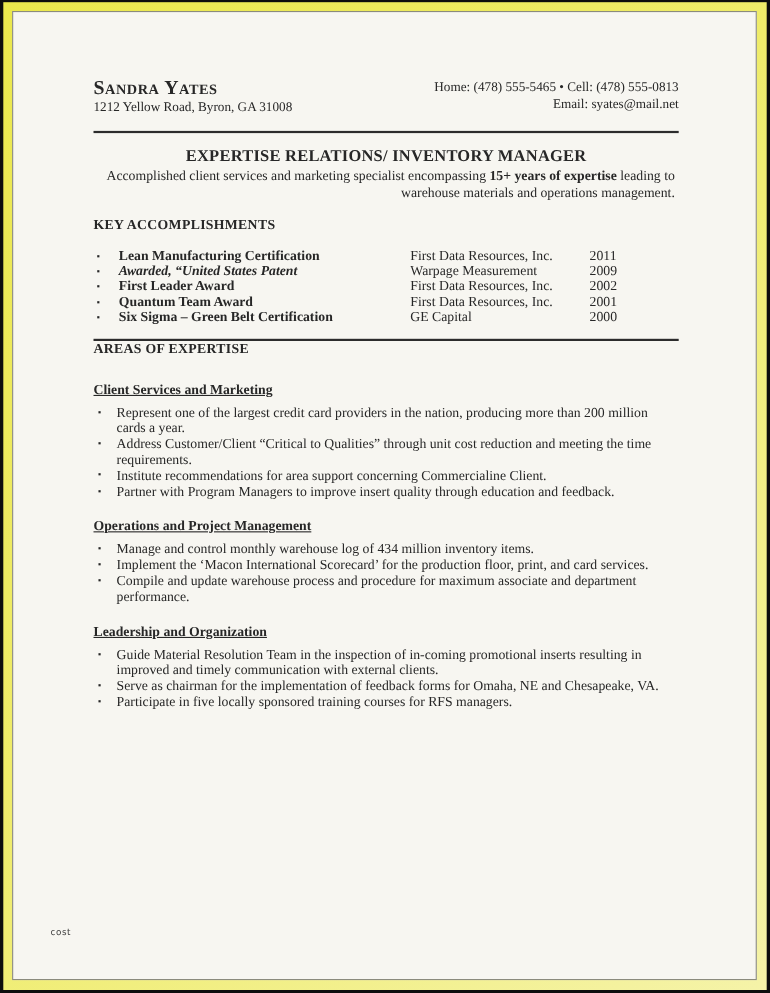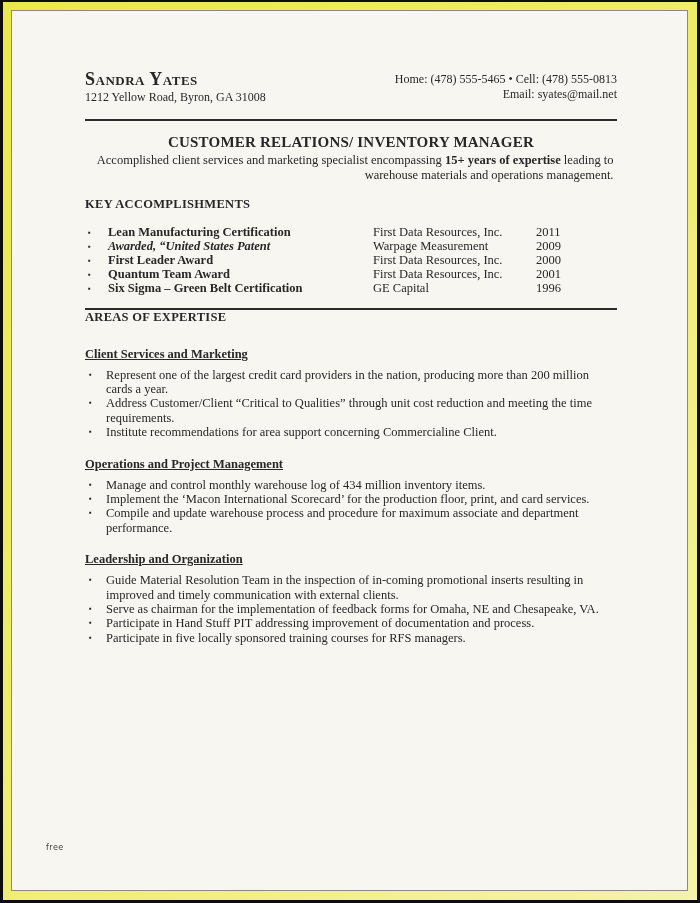--- a/index.html
+++ b/index.html
@@ -124,21 +124,21 @@
           <div class="addr">1212 Yellow Road, Byron, GA  31008</div>
         </div>
         <div class="contact">
           <div>Home: (478) 555-5465  •  Cell: (478) 555-0813</div>
           <div>Email: syates@mail.net</div>
         </div>
       </div>
 
       <hr class="rule">
 
-      <div class="doc-title">CUSTOMER RELATIONS/ INVENTORY MANAGER</div>
+      <div class="doc-title">EXPERTISE RELATIONS/ INVENTORY MANAGER</div>
       <div class="summary"><span>Accomplished client services and marketing specialist encompassing </span><b>15+ years of expertise</b><span> leading to warehouse materials and operations management.</span></div>
 
       <div class="sec-caps">KEY ACCOMPLISHMENTS</div>
 
       <div class="ka-table">
         <div class="ka-row">
           <span class="blt">▪</span>
           <span class="item">Lean Manufacturing Certification</span>
           <span class="org">First Data Resources, Inc.</span>
           <span class="year">2011</span>
@@ -146,64 +146,64 @@
         <div class="ka-row bold-italic">
           <span class="blt">▪</span>
           <span class="item">Awarded, “United States Patent</span>
           <span class="org">Warpage Measurement</span>
           <span class="year">2009</span>
         </div>
         <div class="ka-row">
           <span class="blt">▪</span>
           <span class="item">First Leader Award</span>
           <span class="org">First Data Resources, Inc.</span>
-          <span class="year">2000</span>
+          <span class="year">2002</span>
         </div>
         <div class="ka-row">
           <span class="blt">▪</span>
           <span class="item">Quantum Team Award</span>
           <span class="org">First Data Resources, Inc.</span>
           <span class="year">2001</span>
         </div>
         <div class="ka-row">
           <span class="blt">▪</span>
           <span class="item">Six Sigma – Green Belt Certification</span>
           <span class="org">GE Capital</span>
-          <span class="year">1996</span>
+          <span class="year">2000</span>
         </div>
       </div>
 
       <hr class="rule2">
 
       <div class="sec-caps areas-heading">AREAS OF EXPERTISE</div>
 
       <div>
         <div class="sub-heading">Client Services and Marketing</div>
         <ul class="blist">
           <li>Represent one of the largest credit card providers in the nation, producing more than 200 million cards a year.</li>
           <li>Address Customer/Client “Critical to Qualities” through unit cost reduction and meeting the time requirements.</li>
           <li>Institute recommendations for area support concerning Commercialine Client.</li>
+          <li>Partner with Program Managers to improve insert quality through education and feedback.</li>
         </ul>
       </div>
 
       <div>
         <div class="sub-heading tight">Operations and Project Management</div>
         <ul class="blist">
           <li>Manage and control monthly warehouse log of 434 million inventory items.</li>
           <li>Implement the ‘Macon International Scorecard’ for the production floor, print, and card services.</li>
           <li>Compile and update warehouse process and procedure for maximum associate and department performance.</li>
         </ul>
       </div>
 
       <div>
         <div class="sub-heading tight">Leadership and Organization</div>
         <ul class="blist">
           <li>Guide Material Resolution Team in the inspection of in-coming promotional inserts resulting in improved and timely communication with external clients.</li>
           <li>Serve as chairman for the implementation of feedback forms for Omaha, NE and Chesapeake, VA.</li>
-          <li>Participate in Hand Stuff PIT addressing improvement of documentation and process.</li>
           <li>Participate in five locally sponsored training courses for RFS managers.</li>
         </ul>
       </div>
 
     </div>
-    <div class="watermark">free</div>
+    <div class="watermark">cost</div>
   </div>
 </div>
 
 </body></html>

